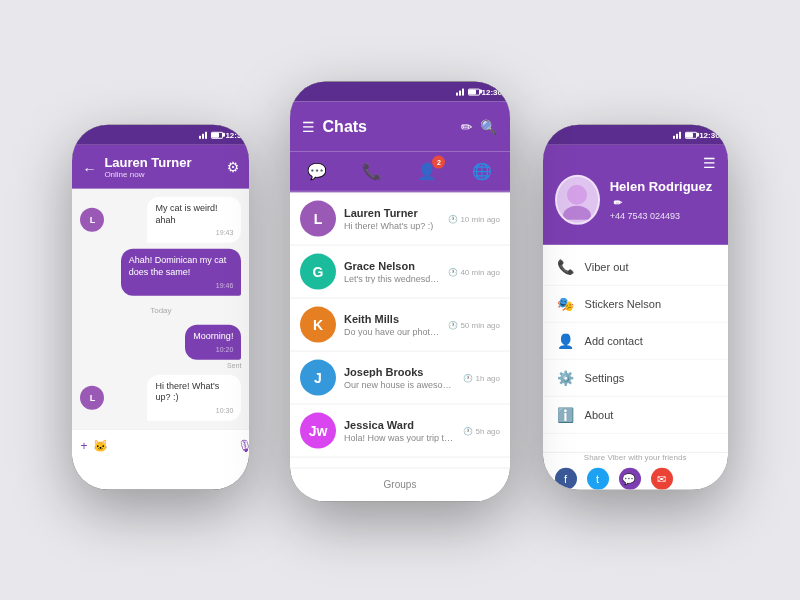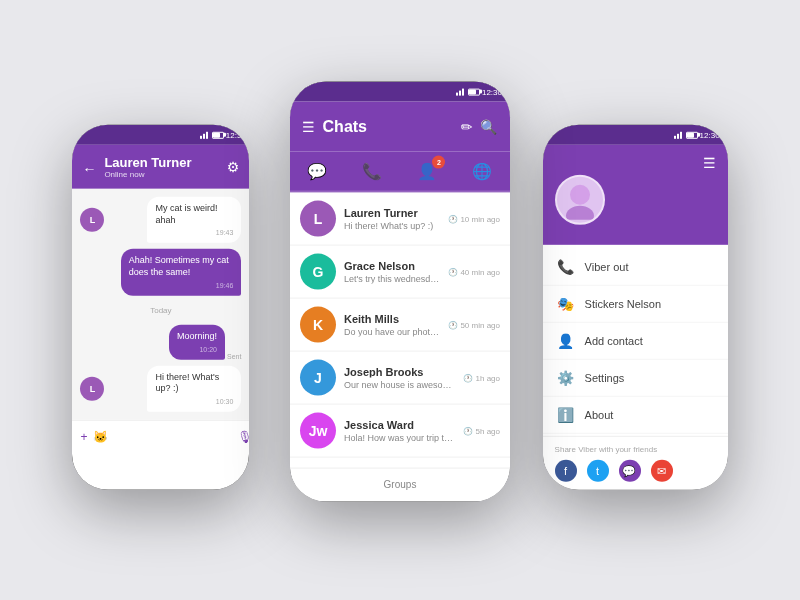--- a/index.html
+++ b/index.html
@@ -72,20 +72,21 @@
 
     
     .status-bar {
       background: #5b2d8e;
       height: 20px;
       display: flex;
       align-items: center;
       justify-content: flex-end;
       padding: 0 8px;
       gap: 4px;
+      font-weight: bold;
     }
     .status-bar span {
       color: #fff;
       font-size: 8px;
     }
     .status-icons {
       display: flex;
       align-items: center;
       gap: 2px;
     }
@@ -406,22 +407,23 @@
       padding: 10px 14px;
       gap: 10px;
       cursor: pointer;
       border-bottom: 1px solid #f5f5f5;
     }
     .menu-icon { font-size: 14px; color: #7c3fb1; width: 18px; text-align: center; }
     .menu-label { font-size: 11px; color: #444; }
 
     .right-footer {
       background: #fff;
-      padding: 8px 12px;
+      padding: 0 12px;
       border-top: 1px solid #eee;
+      text-align: center;
     }
     .share-label {
       font-size: 8px;
       color: #aaa;
       margin-bottom: 6px;
     }
     .social-icons {
       display: flex;
       gap: 10px;
     }
@@ -505,27 +507,27 @@
 
         <div class="left-avatar-row">
           <div class="avatar av-purple" style="width:24px;height:24px;font-size:9px;">L</div>
           <div class="msg-bubble received">
             <span>My cat is weird! ahah</span>
             <div class="msg-time dark">19:43</div>
           </div>
         </div>
 
         <div class="msg-bubble sent">
-          <span>Ahah! Sometimes my cat does the same!</span>
+          <span>Ahah! Dominican my cat does the same!</span>
           <div class="msg-time">19:46</div>
         </div>
 
         <div class="day-divider">Today</div>
 
-        <div style="align-self:flex-end; display:flex; align-items:flex-end; gap:2px;">
+        <div style="align-self:flex-end; display:flex; flex-direction:column; align-items:flex-end; gap:2px;">
           <div class="msg-bubble sent" style="align-self:auto;">
             <span>Moorning!</span>
             <div class="msg-time">10:20</div>
           </div>
           <div class="sent-label">Sent</div>
         </div>
 
         <div class="left-avatar-row">
           <div class="avatar av-purple" style="width:24px;height:24px;font-size:9px;">L</div>
           <div class="msg-bubble received">
@@ -676,20 +678,27 @@
         <div class="right-header-top">
           <span class="icon-btn">☰</span>
         </div>
         <div class="profile-section">
           <div class="profile-avatar">
 
             <svg width="40" height="40" viewBox="0 0 40 40">
               <circle cx="20" cy="15" r="10" fill="#d4a0e8"></circle>
               <ellipse cx="20" cy="36" rx="14" ry="10" fill="#b880d4"></ellipse>
             </svg>
+          </div>
+          <div class="profile-info">
+            <div class="profile-name">
+              <span>Helen Rodriguez</span>
+              <span style="font-size:10px;margin-left:4px;">✏</span>
+            </div>
+            <div class="profile-phone">+44 7543 024493</div>
           </div>
         </div>
       </div>
 
       <div class="menu-list" style="flex:1;overflow:hidden;">
         <div class="menu-item">
           <span class="menu-icon">📞</span>
           <span class="menu-label">Viber out</span>
         </div>
         <div class="menu-item">

